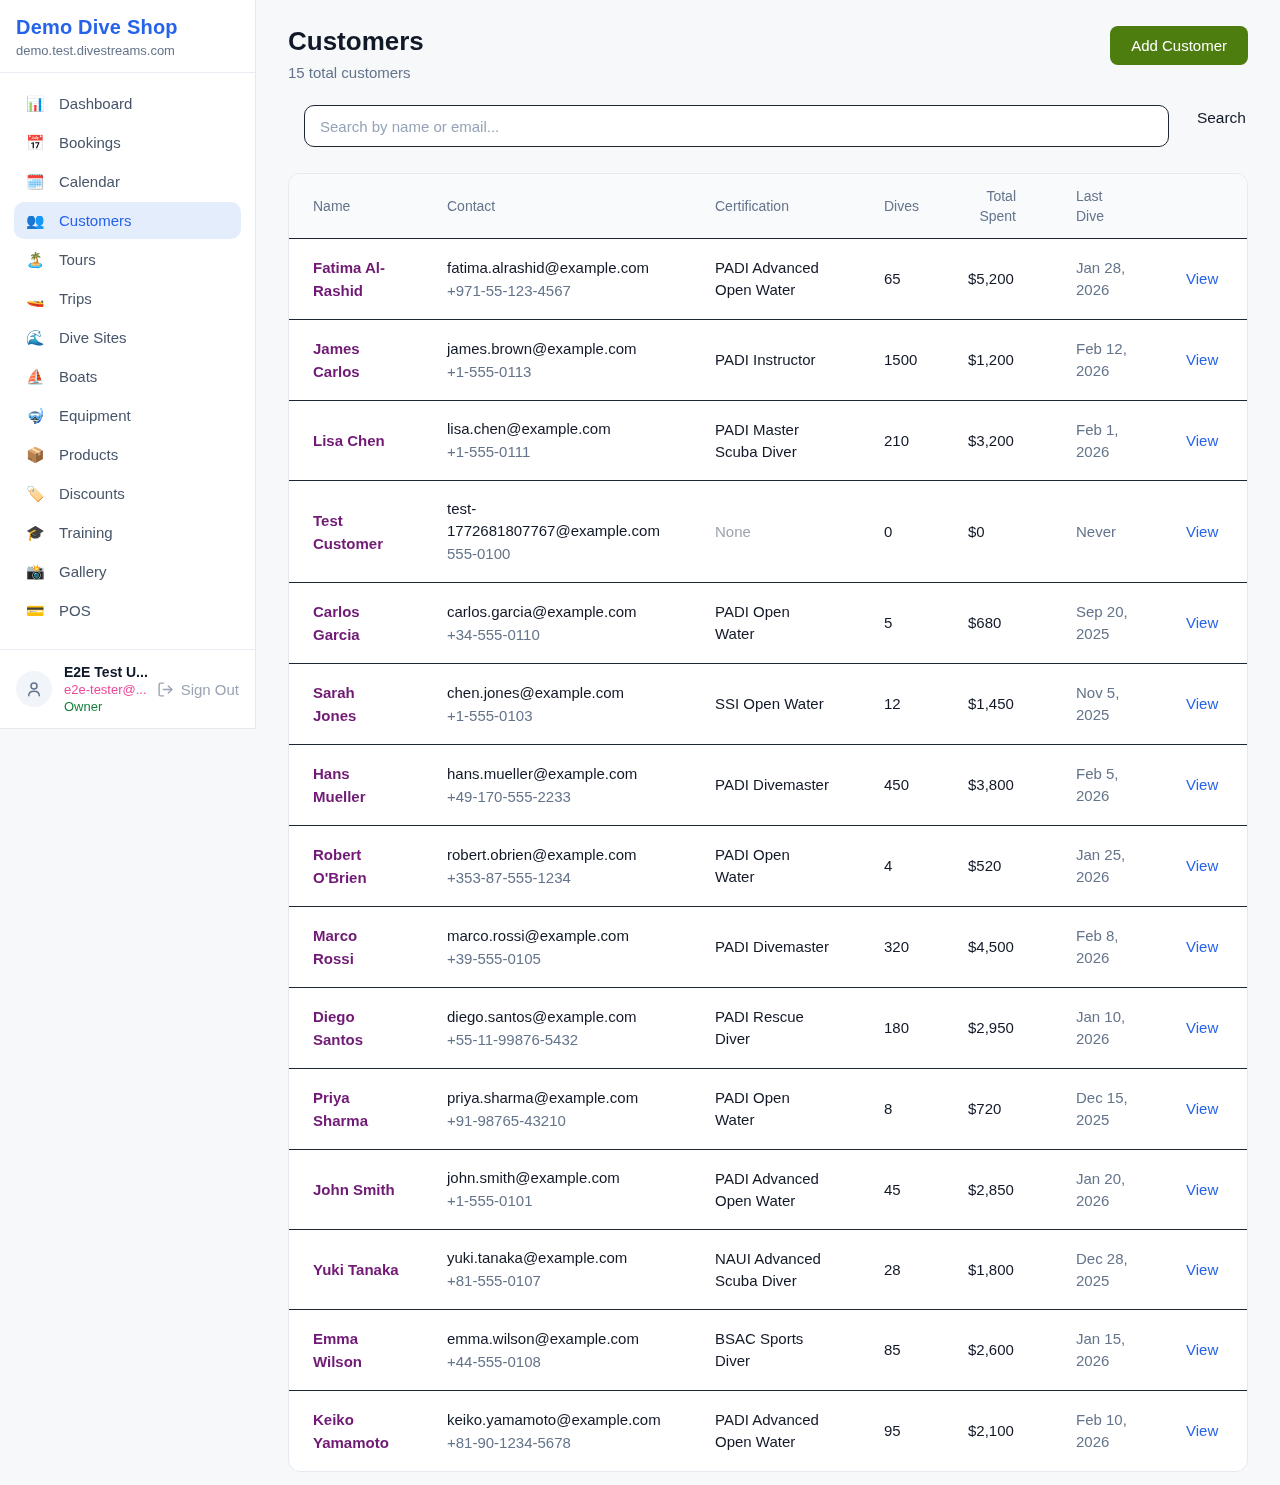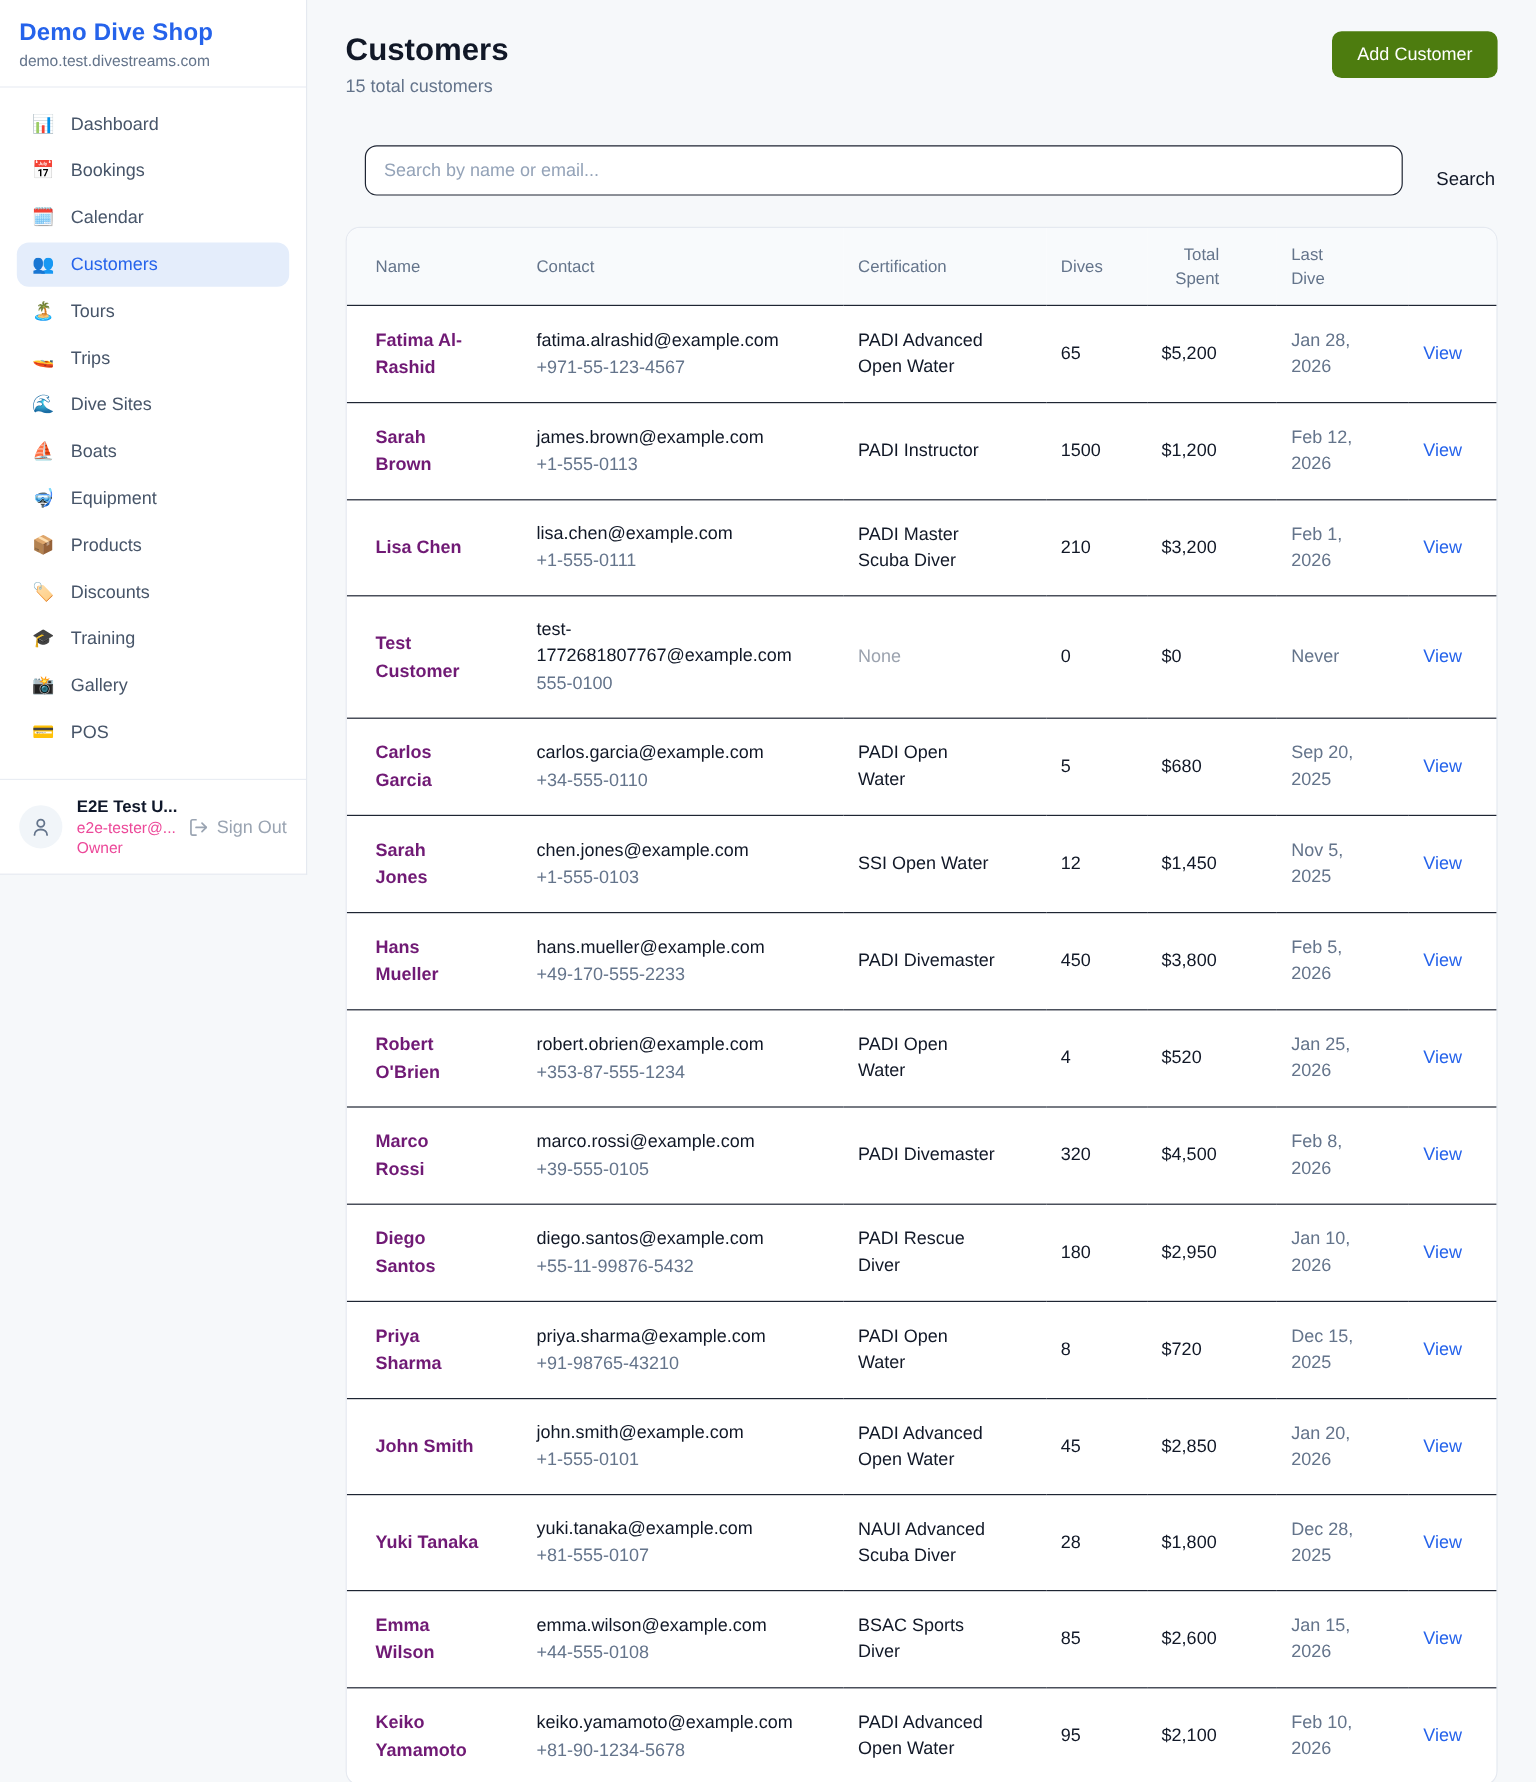--- a/index.html
+++ b/index.html
@@ -32,38 +32,38 @@
     border-top:1px solid #e9edf3; margin-top:8px;
     padding:14px 16px; display:flex; align-items:center; gap:12px;
   }
   .avatar {
     width:36px; height:36px; border-radius:50%; background:#f1f5f9;
     display:flex; align-items:center; justify-content:center; flex:0 0 36px;
   }
   .u-col { min-width:0; }
   .u-name { font-size:14px; font-weight:700; color:#0f172a; white-space:nowrap; }
   .u-mail { font-size:13px; color:#ec4899; margin-top:2px; white-space:nowrap; }
-  .u-role { font-size:13px; color:#ec4899; margin-top:2px; }
+  .u-role { font-size:13px; color:#15803d; margin-top:2px; }
   .signout {
     margin-left:auto; display:flex; align-items:center; gap:7px;
     color:#9aa4b2; font-size:15px; cursor:pointer; white-space:nowrap;
     background:none; border:none; font-family:inherit;
   }
 
   
   .main { flex:1; padding:26px 32px 28px 32px; min-width:0; }
   .m-head { display:flex; align-items:flex-start; justify-content:space-between; }
   .m-title { font-size:26px; font-weight:700; color:#111827; }
   .m-sub { font-size:15px; color:#64748b; margin-top:7px; }
   .btn-primary {
     background:#4d7c0f; color:#ffffff; font-size:15px; font-weight:500;
     border:none; border-radius:8px; padding:11px 21px; cursor:pointer;
     font-family:inherit;
   }
-  .search-row { display:flex; align-items:flex-end; gap:26px; margin-top:40px;padding-left:16px; }
+  .search-row { display:flex; align-items:flex-start; gap:26px; margin-top:24px;padding-left:16px; }
   .search-input {
     flex:1; height:42px; border:1.5px solid #1e2533; border-radius:10px;
     padding:0 15px; font-size:15px; color:#0f172a; background:#fff;
     font-family:inherit; outline:none;
   }
   .search-input::placeholder { color:#94a3b8; }
   .search-btn {
     background:none; border:none; font-family:inherit; cursor:pointer;
     font-size:15.5px; color:#111827; font-weight:500; padding:4px 2px;
   }
@@ -246,21 +246,21 @@
               </td>
               <td>
                 <div class="spent">$5,200</div>
               </td>
               <td>
                 <div class="lastdive">Jan 28, 2026</div>
               </td>
               <td><a class="view-link">View</a></td>
             </tr>
             <tr>
-              <td><a class="name-link">Sarah Brown</a></td>
+              <td><a class="name-link">James Carlos</a></td>
               <td>
                 <div class="c-email">james.brown@example.com</div>
                 <div class="c-phone">+1-555-0113</div>
               </td>
               <td>
                 <div class="cert">PADI Instructor</div>
               </td>
               <td>
                 <div class="dives">1500</div>
               </td>

